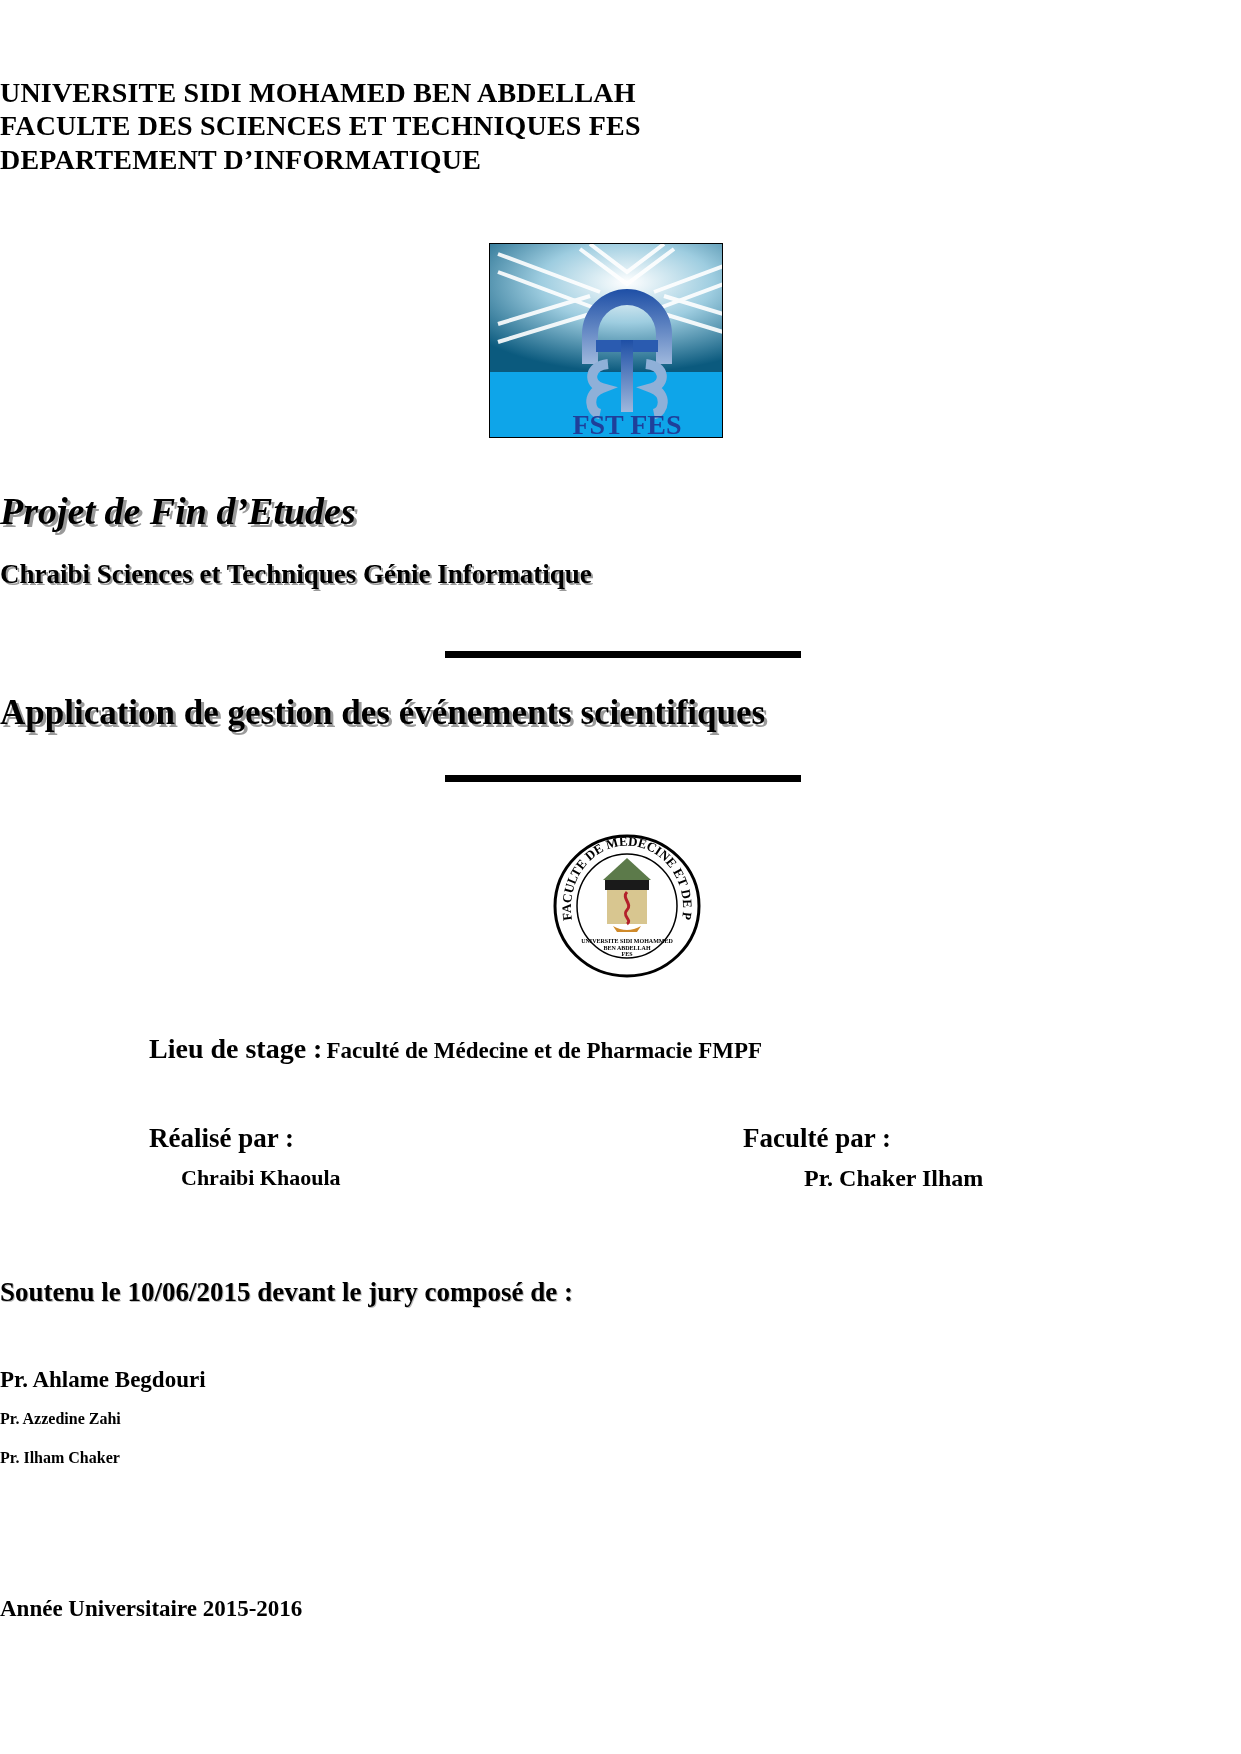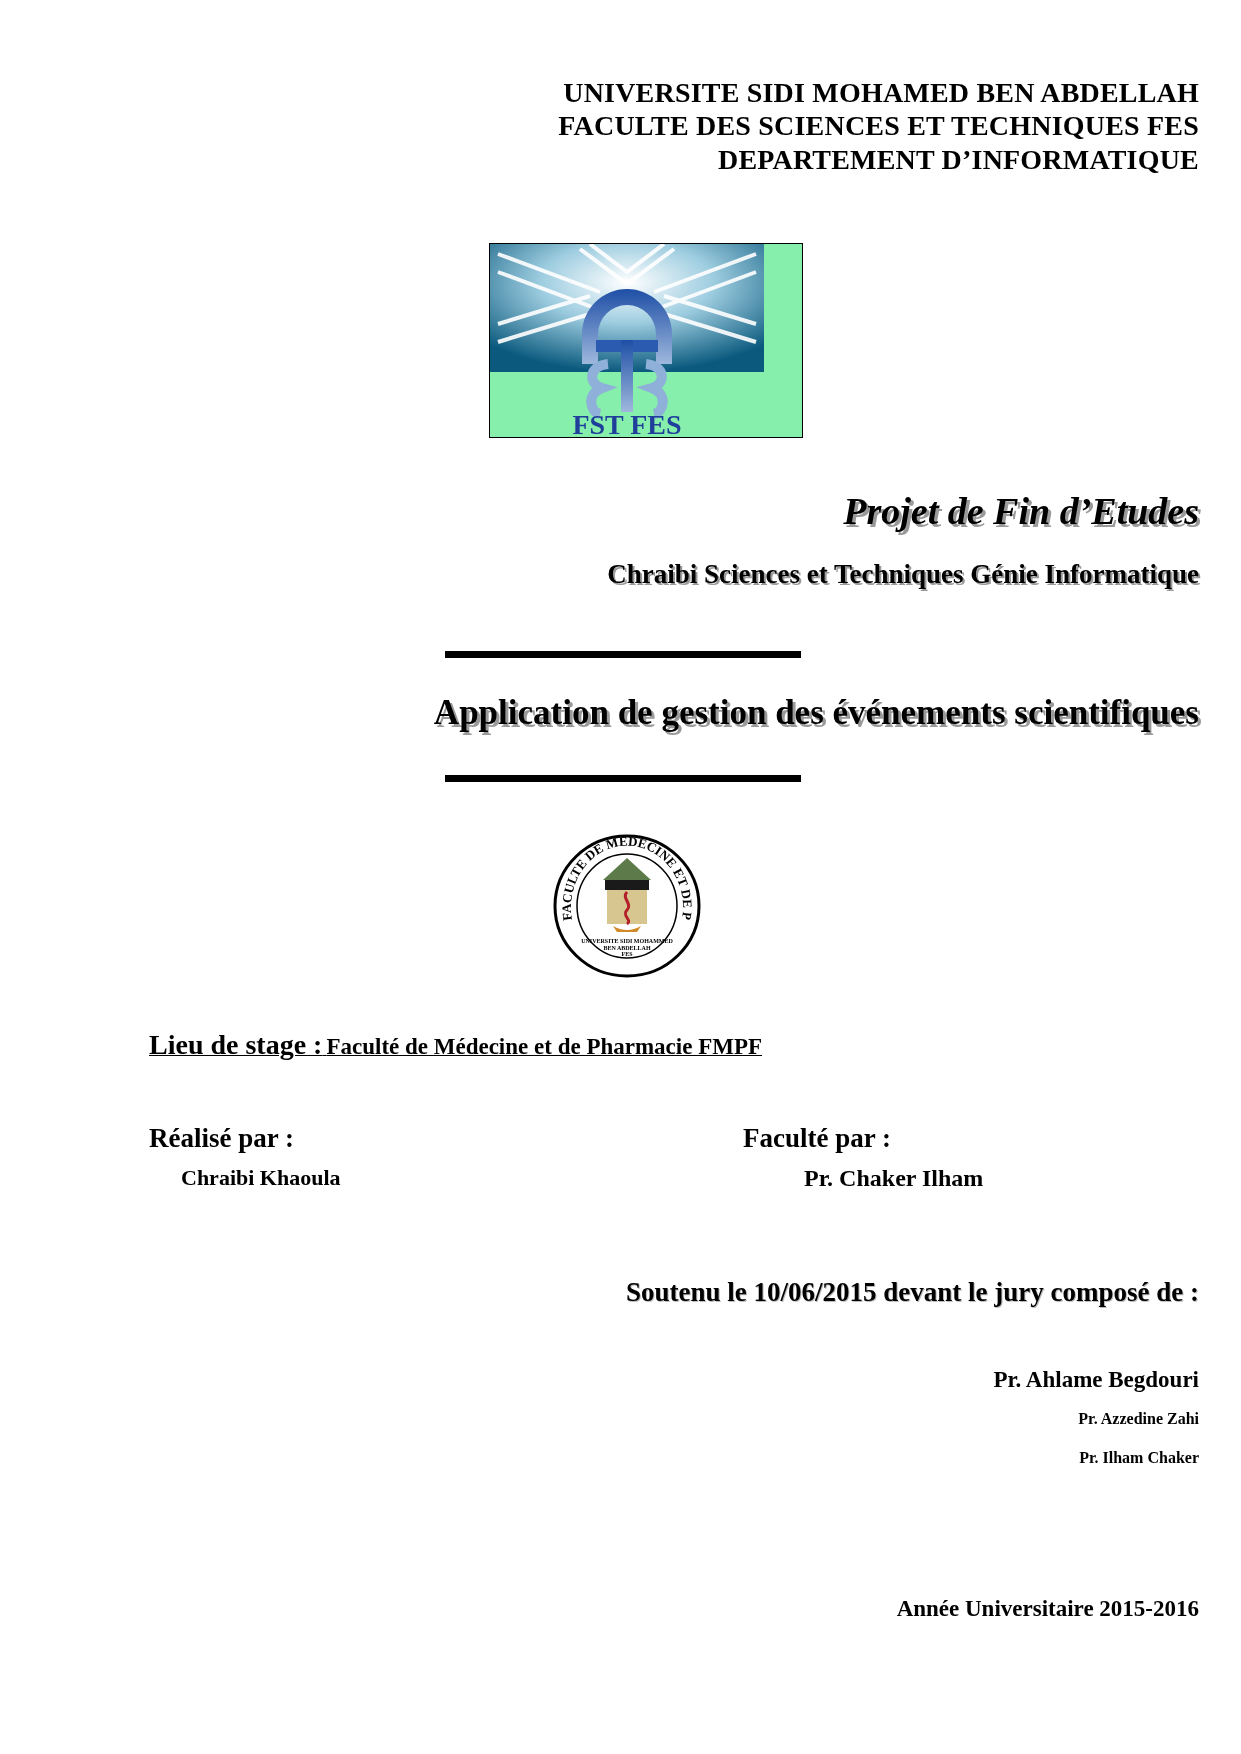--- a/index.html
+++ b/index.html
@@ -1,25 +1,25 @@
 <!DOCTYPE html>
 <html><head>
 <meta charset="utf-8">
 <style>
   html, body { margin:0; padding:0; background:#ffffff; }
   body { width:1241px; height:1754px; position:relative; overflow:hidden;
          font-family:"Liberation Serif", serif; color:#000; }
   .abs { position:absolute; }
-  .center { left:16px; width:1183px; text-align:right; }
+  .center { left:0; width:1183px; text-align:left; }
   .hdr { font-weight:bold; font-size:28px; line-height:34px; letter-spacing:0.2px; }
   .shadow-title { font-weight:bold; text-shadow: 3px 3px 0 #9a9a9a; }
   .rule { background:#000; height:7px; left:445px; width:356px; }
   .bold { font-weight:bold; }
-  #fst-logo { left:489px; top:243px; width:314px; height:195px;
-              border:1px solid #000; box-sizing:border-box; overflow:hidden; background:#86efac; }
+  #fst-logo { left:489px; top:243px; width:234px; height:195px;
+              border:1px solid #000; box-sizing:border-box; overflow:hidden; background:#0ea5e9; }
   #med-logo { left:551px; top:834px; width:152px; height:144px; }
 </style>
 </head>
 <body>
 
 <div class="abs center hdr" style="top:76px;">UNIVERSITE SIDI MOHAMED BEN ABDELLAH</div>
 <div class="abs center hdr" style="top:109px;">FACULTE DES SCIENCES ET TECHNIQUES FES</div>
 <div class="abs center hdr" style="top:143px;">DEPARTEMENT D’INFORMATIQUE</div>
 
 <div id="fst-logo" class="abs">
@@ -78,21 +78,21 @@
     <rect x="54" y="46" width="44" height="10" fill="#1a1a1a"></rect>
     <rect x="56" y="56" width="40" height="34" fill="#d8c690"></rect>
     <path d="M76 58 C70 64 82 70 76 76 C70 82 82 86 76 90" stroke="#b3202a" stroke-width="3" fill="none"></path>
     <path d="M62 92 Q76 100 90 92 L86 98 L66 98 Z" fill="#d08a2a"></path>
     <text x="76" y="109" text-anchor="middle" font-family="Liberation Serif, serif" font-weight="bold" font-size="6">UNIVERSITE SIDI MOHAMMED</text>
     <text x="76" y="116" text-anchor="middle" font-family="Liberation Serif, serif" font-weight="bold" font-size="6">BEN ABDELLAH</text>
     <text x="76" y="122" text-anchor="middle" font-family="Liberation Serif, serif" font-weight="bold" font-size="6">FES</text>
   </svg>
 </div>
 
-<div class="abs bold" style="left:149px; top:1030px; line-height:30px;text-decoration:underline;">
+<div class="abs bold" style="left:149px; top:1030px; line-height:38px;">
   <span style="font-size:28px;">Lieu de stage :</span>
   <span style="font-size:23px;">Faculté de Médecine et de Pharmacie FMPF</span>
 </div>
 
 <div class="abs bold" style="left:149px; top:1121px; font-size:27px; line-height:34px;">Réalisé par :</div>
 <div class="abs bold" style="left:181px; top:1164px; font-size:22px; line-height:28px;">Chraibi Khaoula</div>
 <div class="abs bold" style="left:743px; top:1121px; font-size:27px; line-height:34px;">Faculté par :</div>
 <div class="abs bold" style="left:782px; top:1164px; font-size:24px; line-height:28px;margin-left:22px;">Pr. Chaker Ilham</div>
 
 <div class="abs center bold" style="top:1275px; font-size:27px; line-height:34px; text-shadow:1px 1px 0 #bdbdbd;">Soutenu le 10/06/2015 devant le jury composé de :</div>

